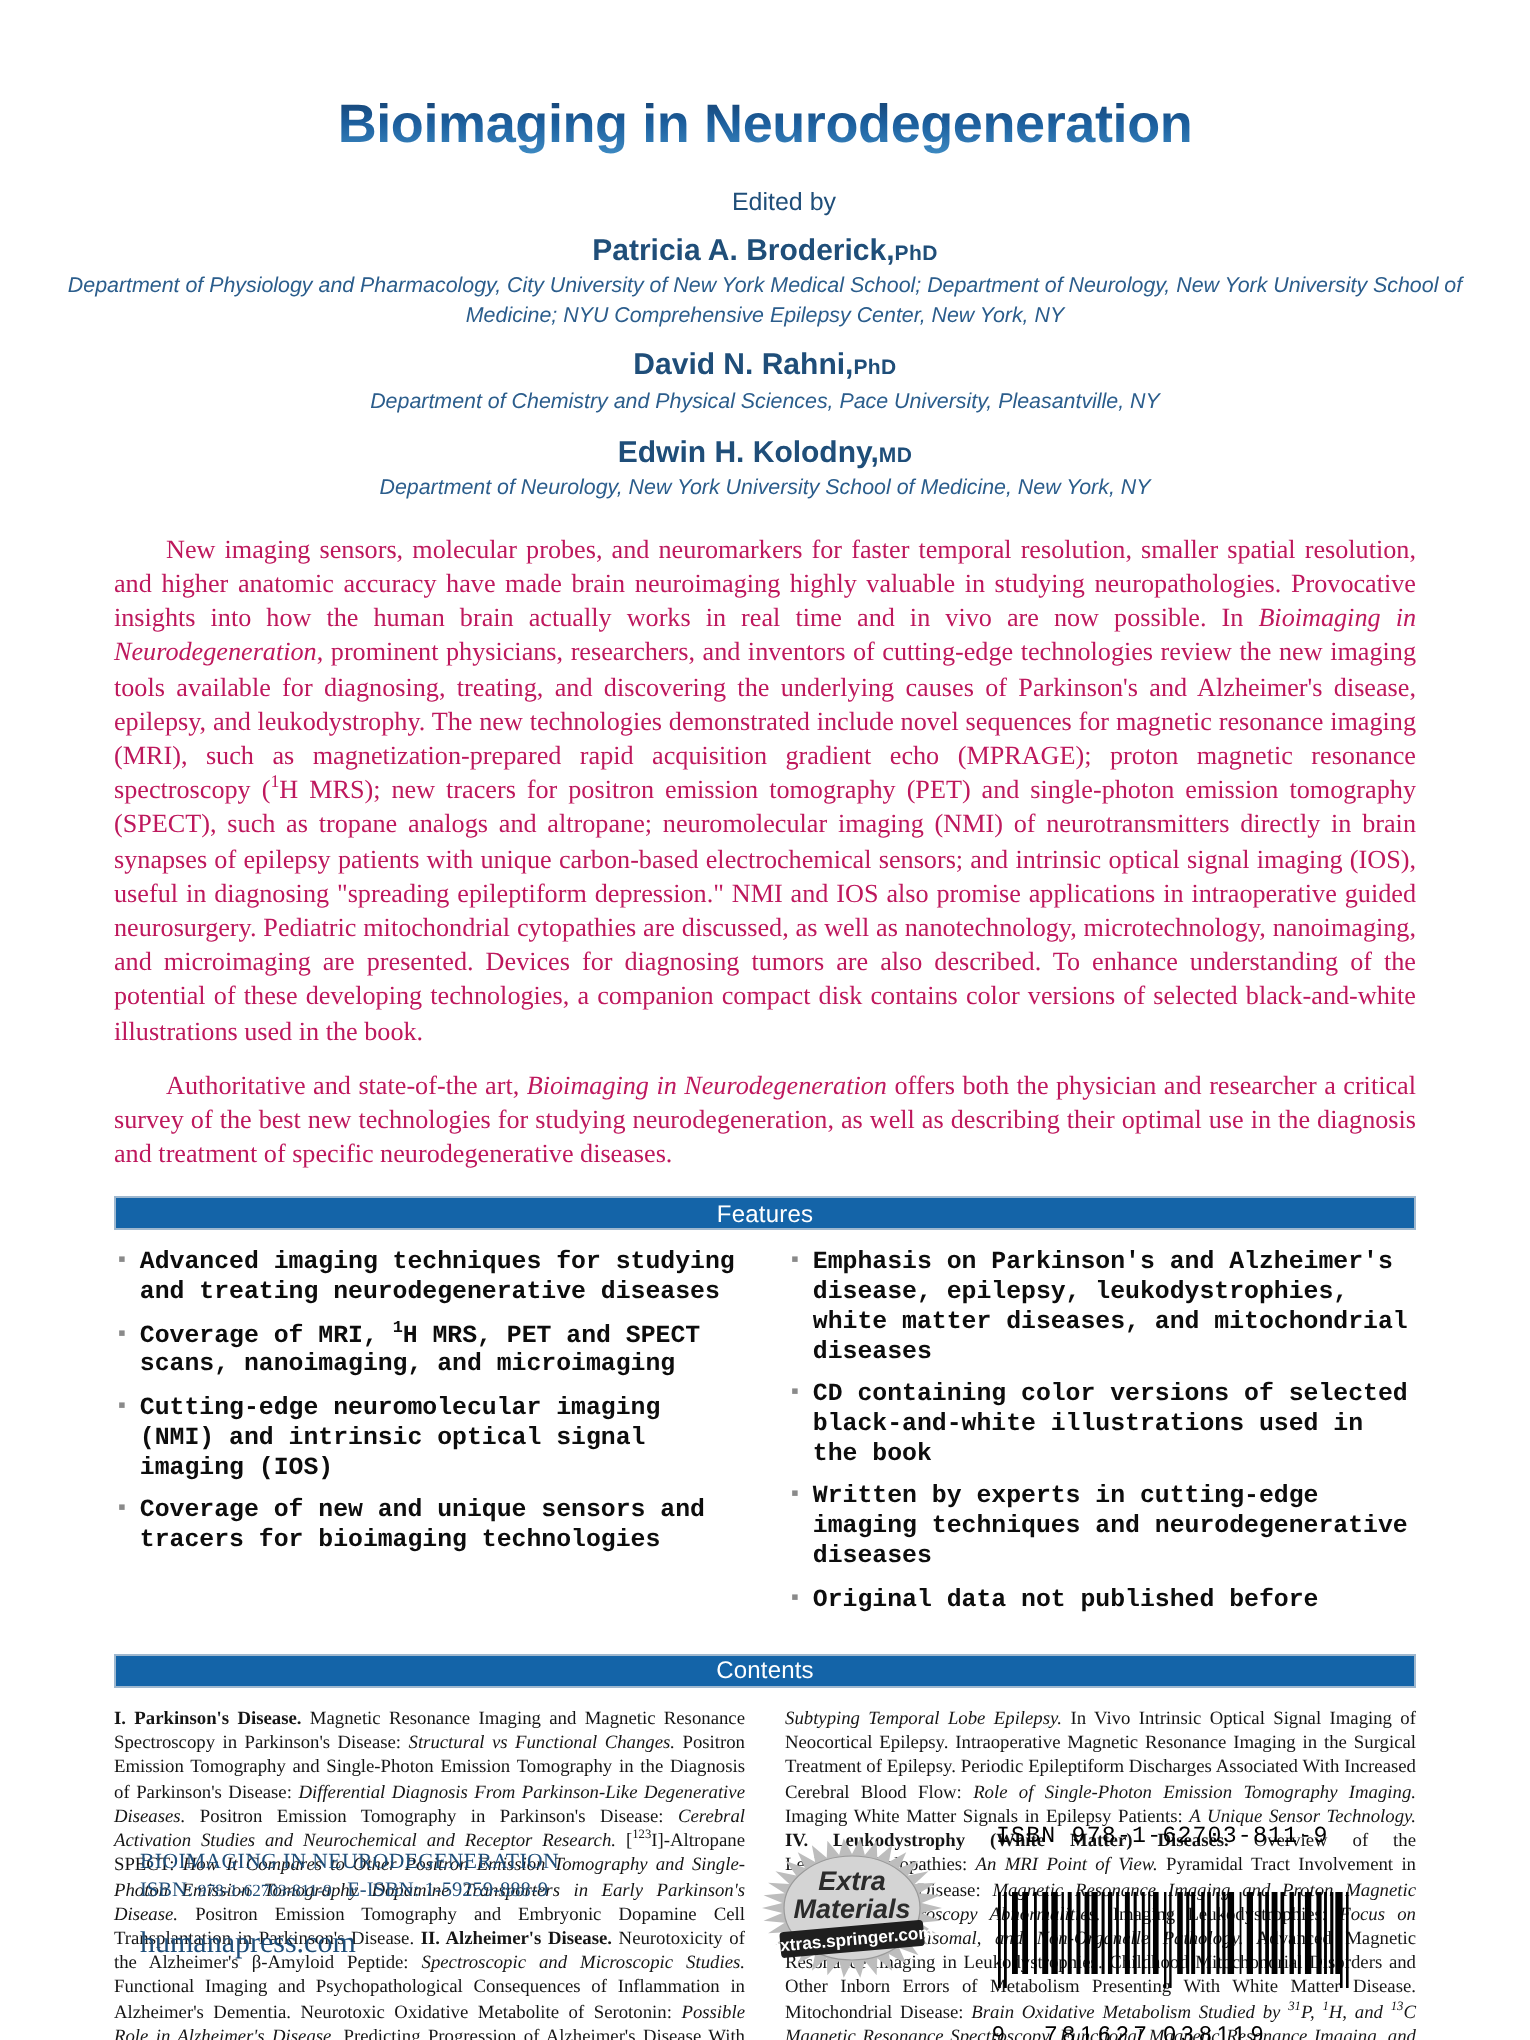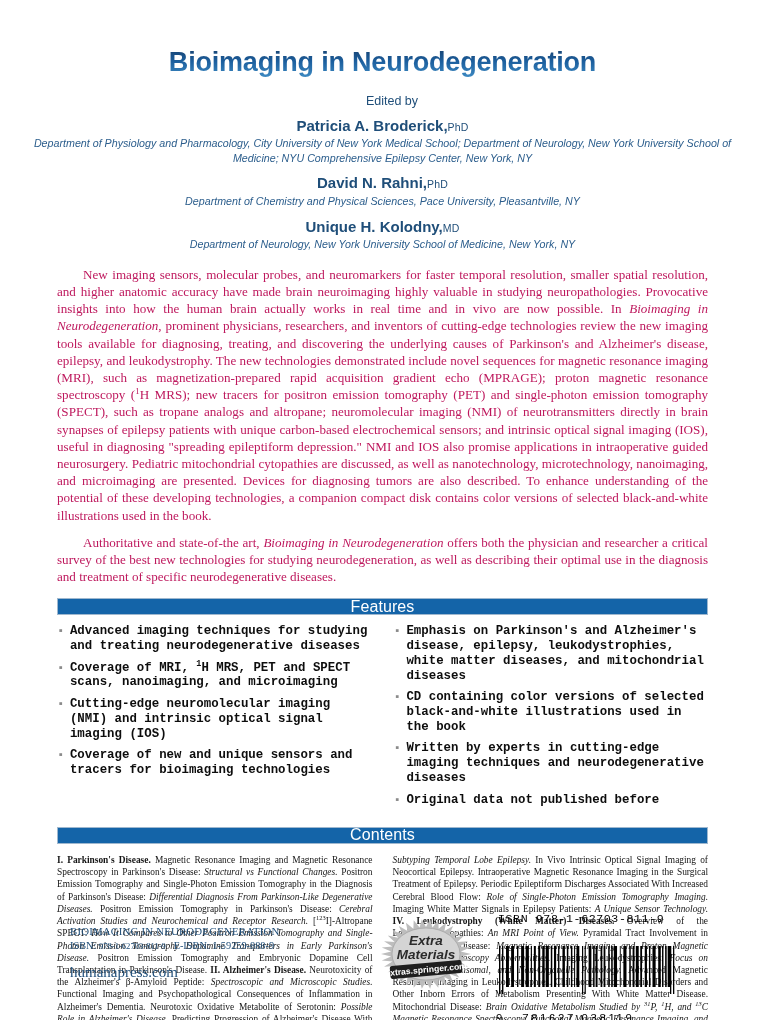--- a/index.html
+++ b/index.html
@@ -54,21 +54,21 @@
   }
   .editor-name {
     font-family: "Liberation Sans", sans-serif;
     font-weight: bold;
     font-size: 15px;
     color: #1f4e79;
     line-height: 1.25;
   }
   .editor-name .degree {
     font-size: 10.5px;
-    font-weight: normal;
+    font-weight: bold;
     letter-spacing: 0.2px;
   }
   .editor-affil {
     font-family: "Liberation Sans", sans-serif;
     font-style: italic;
     font-size: 10.7px;
     color: #2b5d8c;
     line-height: 1.35;
     margin-top: 1px;
     padding: 0 28px;
@@ -97,21 +97,21 @@
     height: 17px;
     background: #1464a8;
     border: 1px solid #9fb8cf;
     box-sizing: border-box;
     display: flex;
     align-items: center;
     justify-content: center;
   }
   .section-bar span {
     font-family: "Liberation Sans", sans-serif;
-    font-size: 16px;
+    font-size: 12px;
     font-weight: normal;
     color: #ffffff;
     letter-spacing: 0.1px;
     line-height: 1;
   }
 
   
   .features-wrap {
     margin: 9px 57px 0 57px;
     display: flex;
@@ -243,21 +243,21 @@
 
     <div class="editor">
       <div class="editor-name">
         <span>David N. Rahni,</span><span class="degree">PhD</span>
       </div>
       <div class="editor-affil">Department of Chemistry and Physical Sciences, Pace University, Pleasantville, NY</div>
     </div>
 
     <div class="editor">
       <div class="editor-name">
-        <span>Unique H. Kolodny,</span><span class="degree">MD</span>
+        <span>Edwin H. Kolodny,</span><span class="degree">MD</span>
       </div>
       <div class="editor-affil">Department of Neurology, New York University School of Medicine, New York, NY</div>
     </div>
   </div>
 
   <div class="body-copy">
     <p>New imaging sensors, molecular probes, and neuromarkers for faster temporal resolution, smaller spatial resolution, and higher anatomic accuracy have made brain neuroimaging highly valuable in studying neuropathologies. Provocative insights into how the human brain actually works in real time and in vivo are now possible. In <i>Bioimaging in Neurodegeneration</i>, prominent physicians, researchers, and inventors of cutting-edge technologies review the new imaging tools available for diagnosing, treating, and discovering the underlying causes of Parkinson's and Alzheimer's disease, epilepsy, and leukodystrophy. The new technologies demonstrated include novel sequences for magnetic resonance imaging (MRI), such as magnetization-prepared rapid acquisition gradient echo (MPRAGE); proton magnetic resonance spectroscopy (<sup>1</sup>H MRS); new tracers for positron emission tomography (PET) and single-photon emission tomography (SPECT), such as tropane analogs and altropane; neuromolecular imaging (NMI) of neurotransmitters directly in brain synapses of epilepsy patients with unique carbon-based electrochemical sensors; and intrinsic optical signal imaging (IOS), useful in diagnosing "spreading epileptiform depression." NMI and IOS also promise applications in intraoperative guided neurosurgery. Pediatric mitochondrial cytopathies are discussed, as well as nanotechnology, microtechnology, nanoimaging, and microimaging are presented. Devices for diagnosing tumors are also described. To enhance understanding of the potential of these developing technologies, a companion compact disk contains color versions of selected black-and-white illustrations used in the book.</p>
     <p>Authoritative and state-of-the art, <i>Bioimaging in Neurodegeneration</i> offers both the physician and researcher a critical survey of the best new technologies for studying neurodegeneration, as well as describing their optimal use in the diagnosis and treatment of specific neurodegenerative diseases.</p>
   </div>
 

